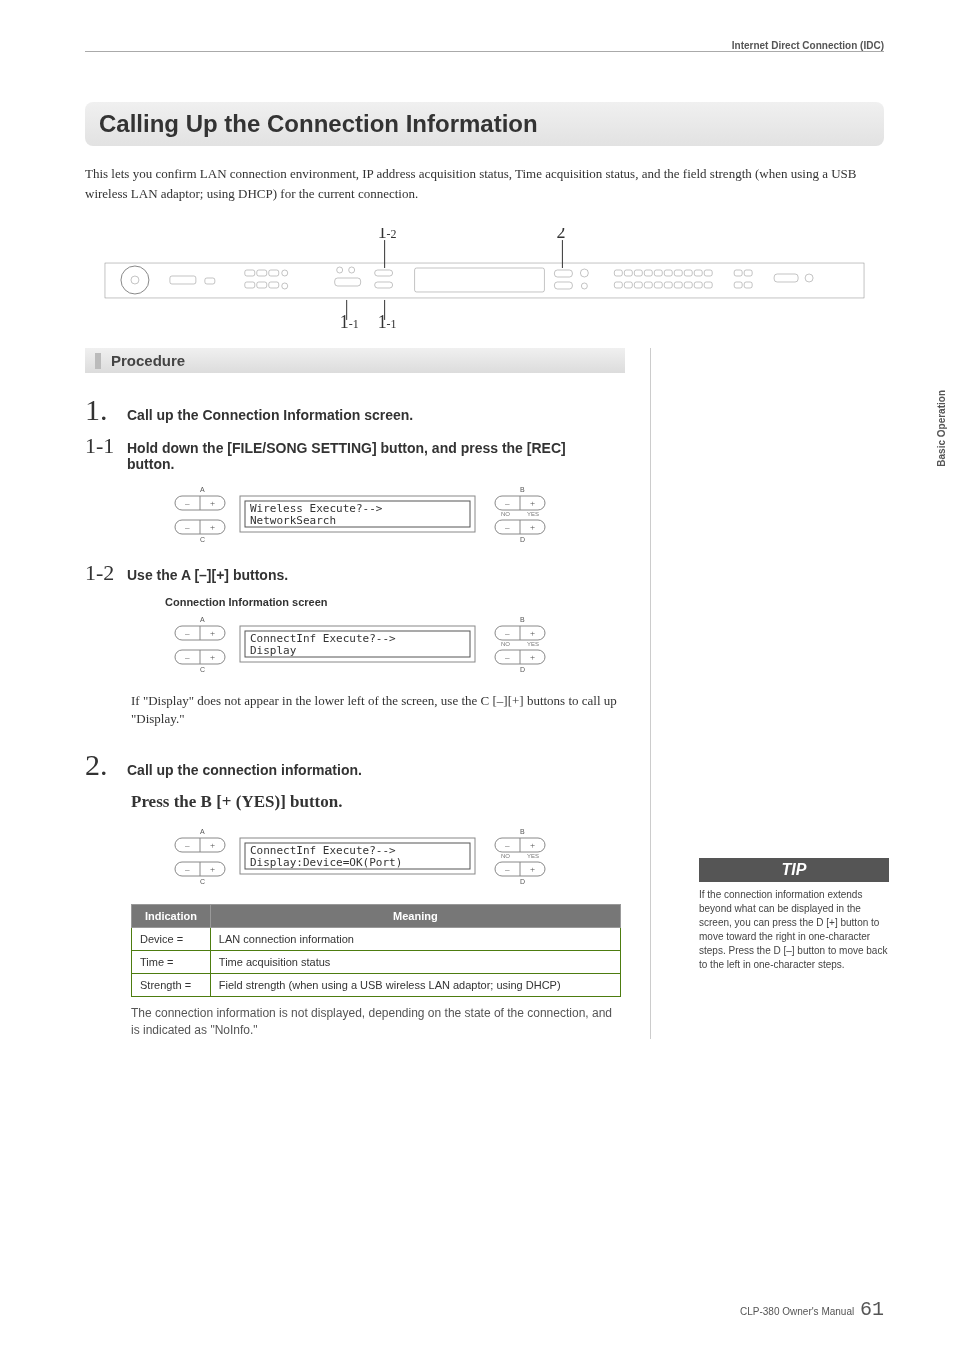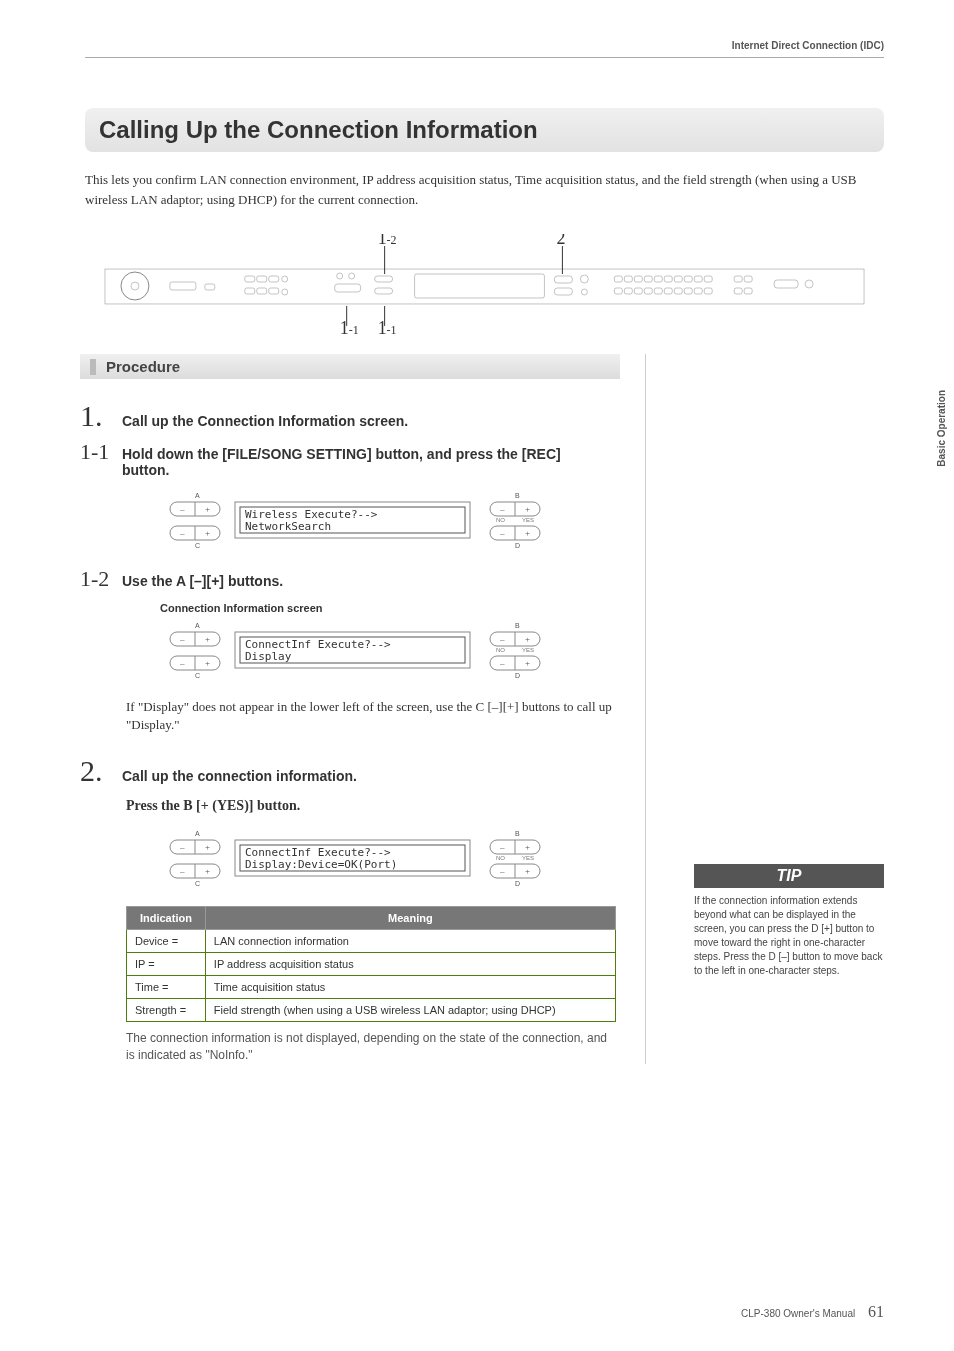--- a/index.html
+++ b/index.html
@@ -14,21 +14,20 @@
   .page {
     padding: 40px 70px 30px 85px;
   }
   .header-bar {
     text-align: right;
     font-family: Arial, sans-serif;
     font-size: 10px;
     font-weight: bold;
     color: #555;
     border-bottom: 1px solid #aaa;
-    padding-bottom: 6px;
     margin-bottom: 50px;
   }
   .title-bar {
     background: linear-gradient(to bottom, #f0f0f0, #e2e2e2);
     padding: 8px 14px;
     font-family: Arial, sans-serif;
     font-size: 24px;
     font-weight: bold;
     color: #333;
     border-radius: 8px;
@@ -49,21 +48,20 @@
   .callout-label {
     font-family: Georgia, serif;
     font-size: 18px;
     fill: #333;
   }
   .callout-label-sub { font-size: 12px; }
 
   .columns {
     display: flex;
     gap: 48px;
-    justify-content: flex-end;
   }
   .col-left { flex: 1 1 540px; border-right: 1px solid #ccc; padding-right: 25px;}
   .col-right { flex: 0 0 190px; padding-top: 510px;}
 
   .vertical-label {
     position: absolute;
     right: 18px;
     top: 390px;
     transform: rotate(-90deg);
     transform-origin: right top;
@@ -115,21 +113,21 @@
     line-height: 1;
   }
   .step-title {
     font-family: Arial, sans-serif;
     font-size: 14px;
     font-weight: bold;
     color: #333;
   }
   .step-body {
     margin-left: 46px;
-    font-size: 14px;
+    font-size: 17px;
     line-height: 1.4;
   }
   .step-body strong { font-weight: bold; }
   .screen-label {
     font-family: Arial, sans-serif;
     font-size: 11px;
     font-weight: bold;
     margin: 12px 0 6px 80px;
   }
 
@@ -195,24 +193,24 @@
 
   .footer {
     position: absolute;
     bottom: 30px;
     right: 70px;
     font-family: Arial, sans-serif;
     font-size: 10px;
     color: #555;
   }
   .footer .pagenum {
-    font-size: 16px;
+    font-size: 20px;
     font-weight: normal;
-    margin-left: 10px;
-    font-family: Liberation Serif, serif;
+    margin-left: 3px;
+    font-family: Liberation Mono, monospace;
   }
 </style>
 </head>
 <body>
 
 <div class="page">
 
   <div class="header-bar">Internet Direct Connection (IDC)</div>
 
   <div class="title-bar">Calling Up the Connection Information</div>
@@ -421,24 +419,20 @@
         <tbody>
             <tr>
           <th>Indication</th>
           <th>Meaning</th>
         </tr>
         <tr>
           <td>Device =</td>
               <td>LAN connection information</td>
         </tr>
         <tr>
-          <td>IP =</td>
-              <td>IP address acquisition status</td>
-        </tr>
-        <tr>
           <td>Time =</td>
               <td>Time acquisition status</td>
         </tr>
         <tr>
           <td>Strength =</td>
               <td>Field strength (when using a USB wireless LAN adaptor; using DHCP)</td>
         </tr>
       </tbody>
         </table>
 

